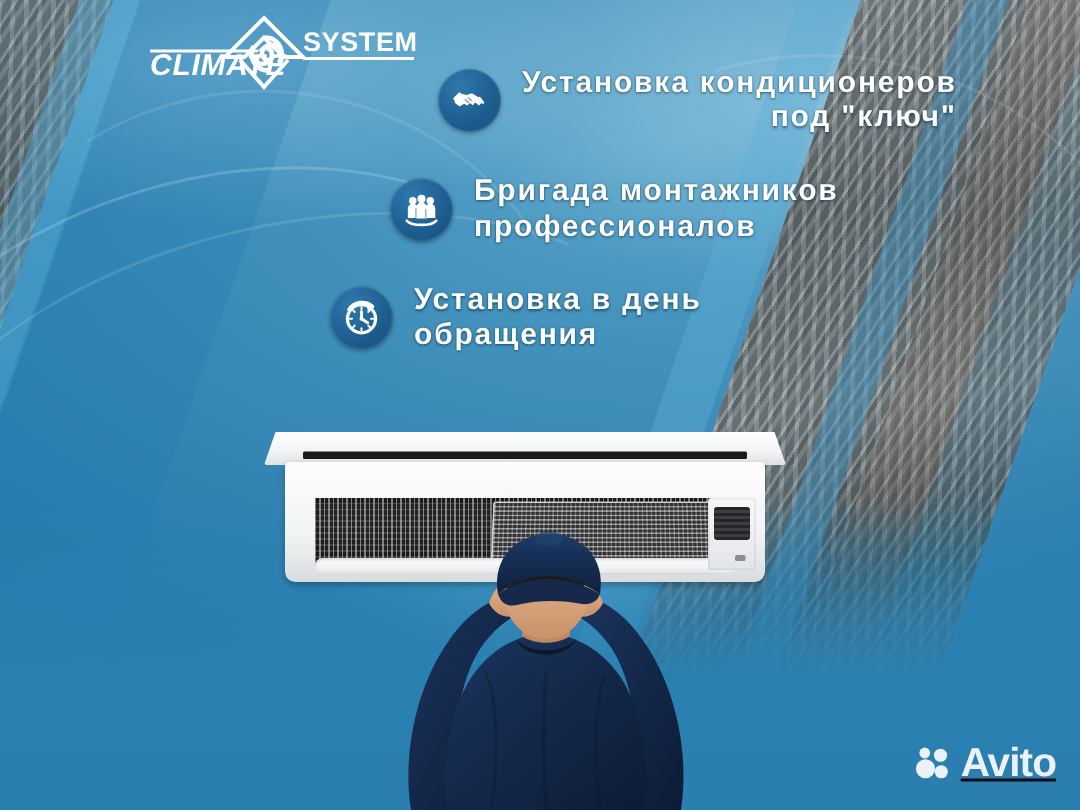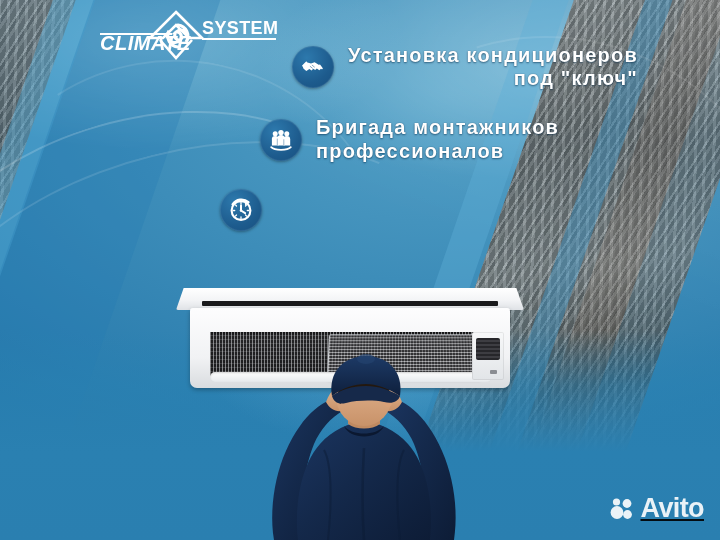--- a/index.html
+++ b/index.html
@@ -303,20 +303,22 @@
             <line x1="17.5" y1="19" x2="18.6" y2="20.1"></line>
             <line x1="18.6" y1="8.9" x2="17.5" y2="10"></line>
             <line x1="8.5" y1="19" x2="7.4" y2="20.1"></line>
           </g>
           <path d="M13 14.5 L13 9.6 M13 14.5 L17.1 17.1" stroke="#ffffff" stroke-width="2" stroke-linecap="round"></path>
           <circle cx="13" cy="14.5" r="1.3" fill="#ffffff"></circle>
           <path d="M4.6 8.4 A10.6 10.6 0 0 1 20.4 6.2" fill="none" stroke="#ffffff" stroke-width="2.3" stroke-linecap="round"></path>
           <path d="M16.4 4.2 L21.6 6.4 L17.2 9.5 Z" fill="#ffffff"></path>
         </svg>
       </span>
+      <span class="ftext r2">Установка в день
+обращения</span>
     </div>
 
   </div>
 
   <div class="ac">
     <div class="ac-lid"></div>
     <div class="ac-lid-slit"></div>
     <div class="ac-body">
       <div class="ac-cavity">
         <div class="ac-coil"></div>

